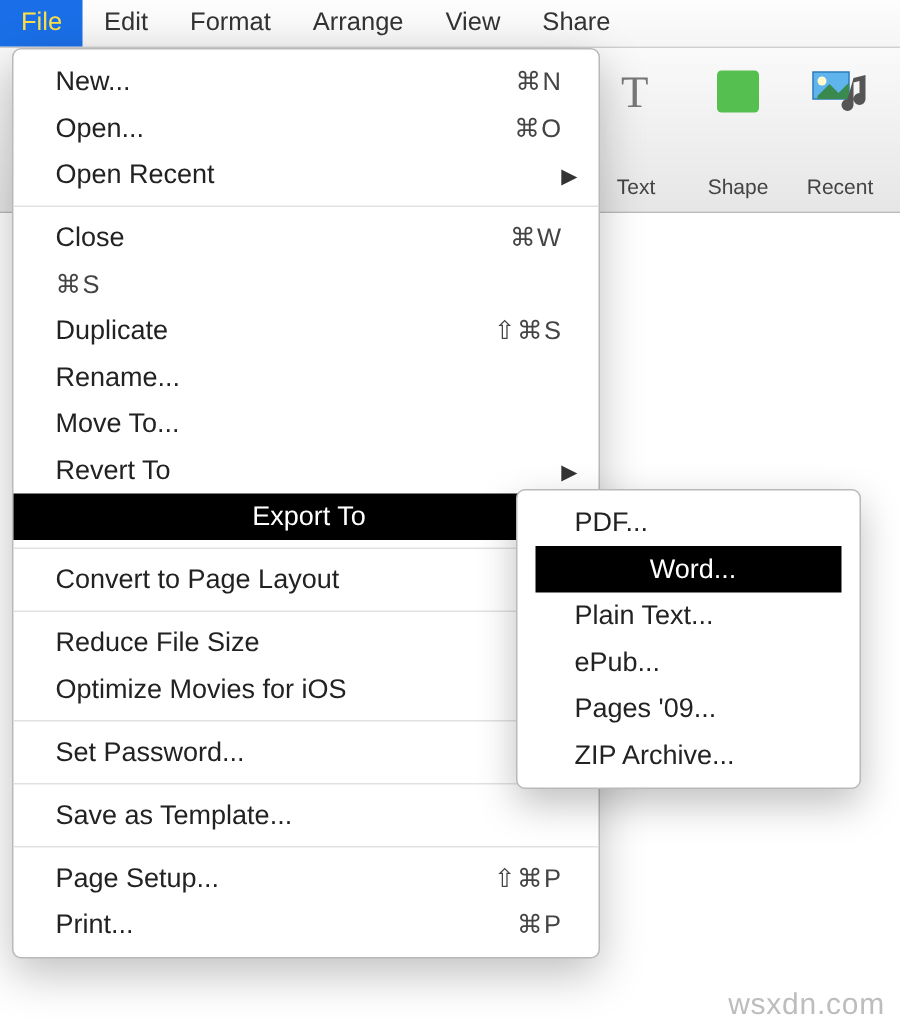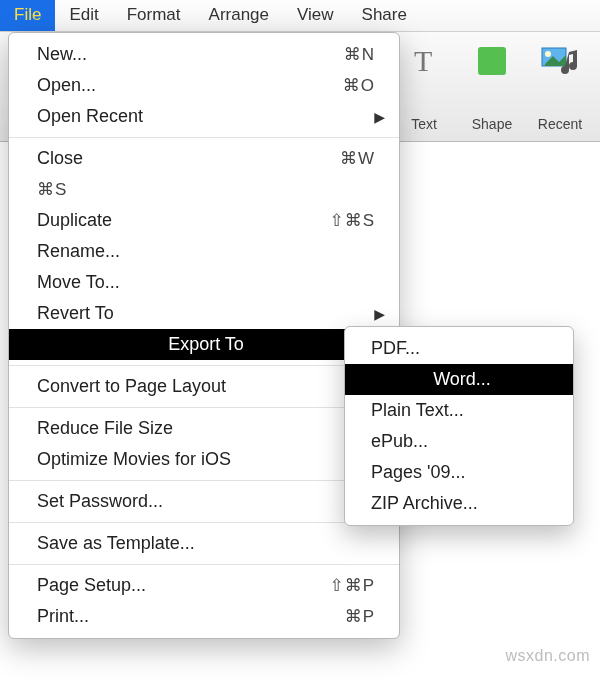--- a/index.html
+++ b/index.html
@@ -80,29 +80,29 @@
   .mi.hl .arrow, .mi.hl .sc { color:#fff; }
   .submenu {
     position:absolute;
     top: 326px;
     left: 344px;
     width: 230px;
     background:#fff;
     border:1px solid #b9b9b9;
     border-radius:6px;
     box-shadow:0 10px 26px rgba(0,0,0,.25);
-    padding:6px 0;
+    padding:6px 12px;
     font-size:18px;
   }
   .submenu .mi { padding:5px 20px 5px 26px; }
   .watermark {
     position:absolute;
-    bottom:23px;
+    bottom:6px;
     right:10px;
-    font-size:16px;
+    font-size:20px;
     color:#bdbdbd;
     letter-spacing:.5px;
   }
 </style>
 </head>
 <body>
 
 <div class="menubar">
   <div class="menubar-item active">File</div>
   <div class="menubar-item">Edit</div>

